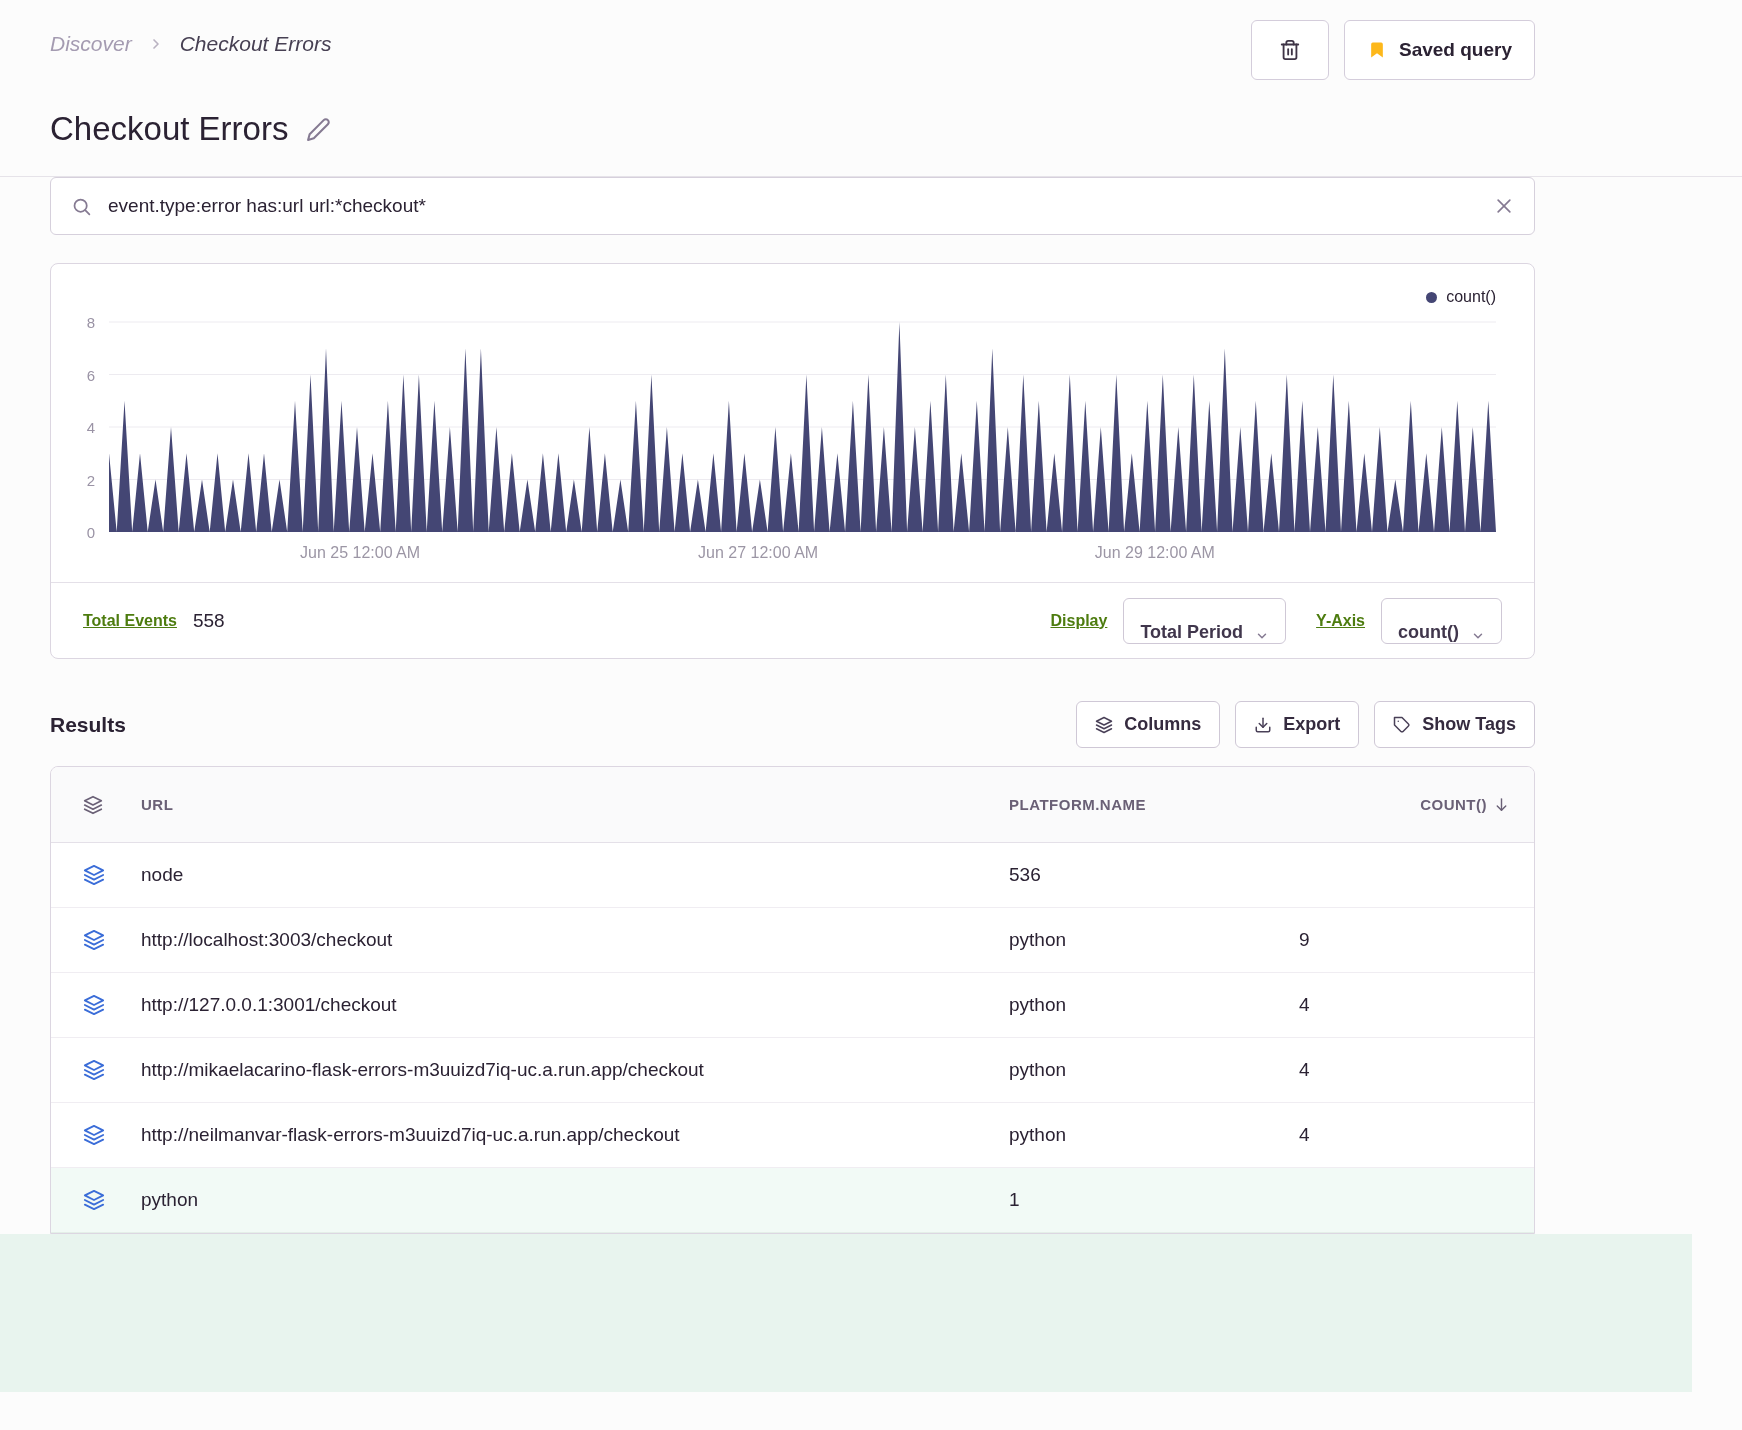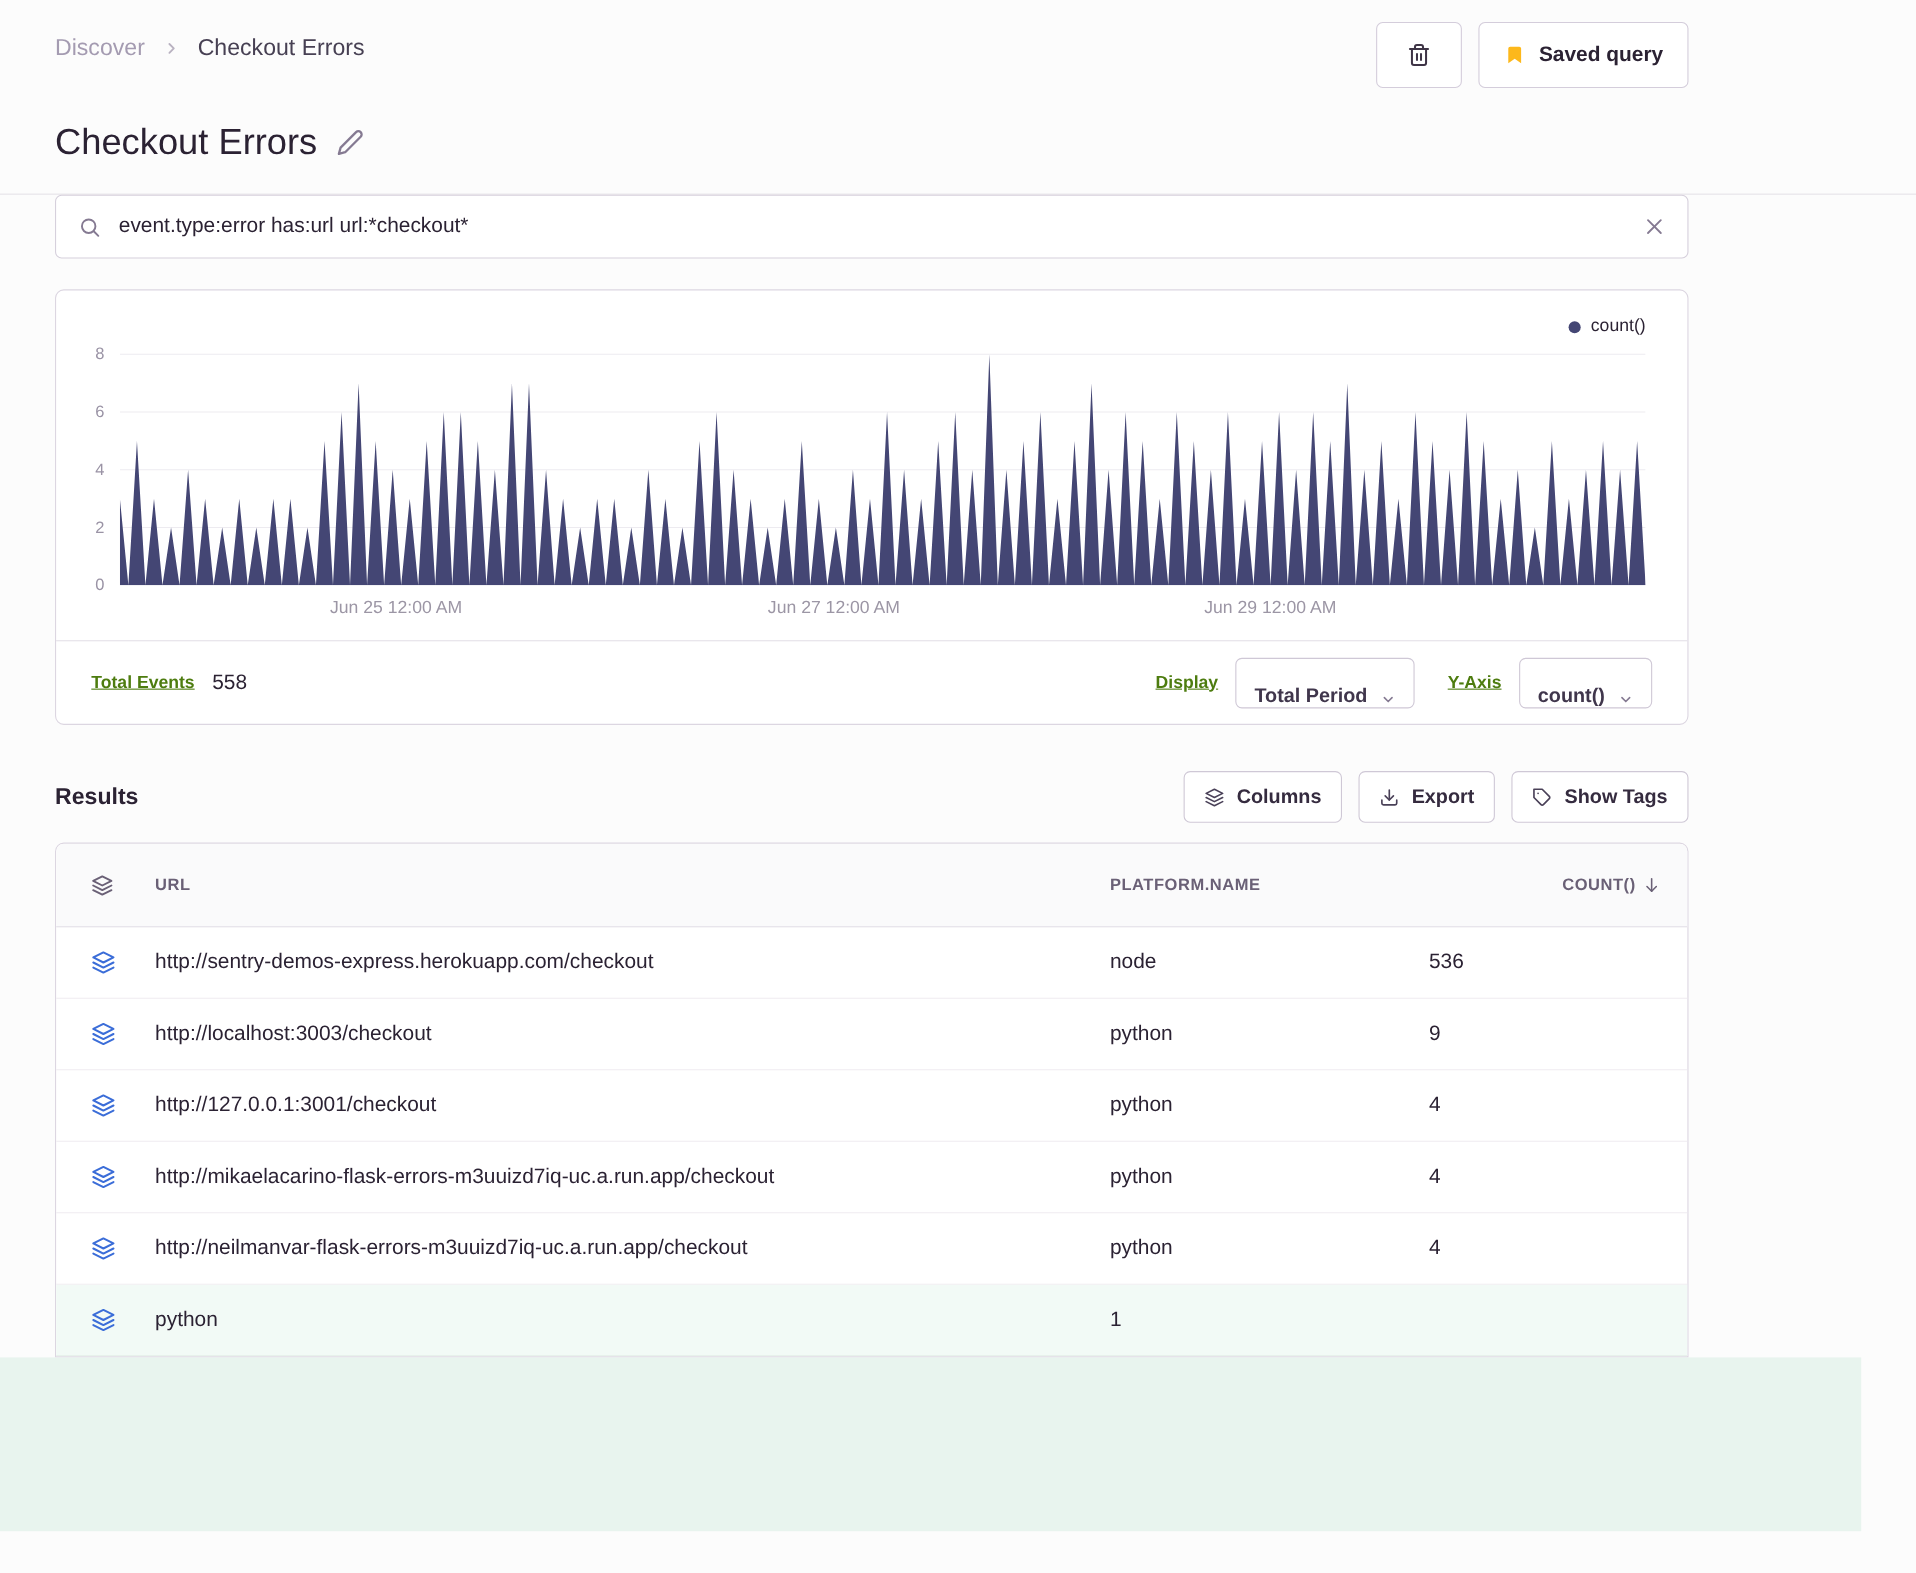--- a/index.html
+++ b/index.html
@@ -1,21 +1,21 @@
 <!DOCTYPE html>
 <html><head>
 <meta charset="utf-8">
 <style>
   * { box-sizing: border-box; margin: 0; padding: 0; }
   html,body { width: 1742px; height: 1430px; background: #FCFCFC; font-family: "Liberation Sans", "DejaVu Sans", sans-serif; color: #2B2233; overflow: hidden; }
   .container { width: 1485px; margin-left: 50px; }
 
   
   .topbar { display: flex; justify-content: space-between; align-items: flex-start; padding-top: 20px; }
-  .breadcrumb { display: flex; align-items: center; font-size: 21px; padding-top: 12px; }
+  .breadcrumb { display: flex; align-items: center; font-size: 21px; padding-top: 12px; font-style: italic; }
   .crumb-root { color: #A49BB1; cursor: pointer; }
   .crumb-sep { color: #B9B2C1; margin: 0 16px; display: flex; }
   .crumb-current { color: #474053; }
   .topbar-actions { display: flex; gap: 15px; }
   .icon-btn { width: 78px; height: 60px; background: #fff; border: 1px solid #D4CDDB; border-radius: 6px; display: flex; align-items: center; justify-content: center; color: #3E3446; cursor: pointer; }
   .btn { height: 60px; background: #fff; border: 1px solid #D4CDDB; border-radius: 6px; display: flex; align-items: center; gap: 12px; padding: 0 22px; font-size: 19px; font-weight: 700; color: #2B2233; cursor: pointer; }
 
   
   .title-row { display: flex; align-items: center; margin-top: 30px; }
   .page-title { font-size: 33px; font-weight: 500; color: #2B2233; }
@@ -248,21 +248,20 @@
     </div>
     <div>
   <div class="tgrid trow">
     <span class="cell-icon">
       <svg width="22" height="22" viewBox="0 0 24 24" fill="none" stroke="currentColor" stroke-width="2" stroke-linecap="round" stroke-linejoin="round">
               <polygon points="12 2 2 7 12 12 22 7 12 2"></polygon>
               <polyline points="2 12 12 17 22 12"></polyline>
               <polyline points="2 17 12 22 22 17"></polyline>
             </svg>
     </span>
-    <span class="cell-url">http://sentry-demos-express.herokuapp.com/checkout</span>
     <span class="cell-platform">node</span>
     <span class="cell-count">536</span>
   </div>
 
   <div class="tgrid trow">
     <span class="cell-icon">
       <svg width="22" height="22" viewBox="0 0 24 24" fill="none" stroke="currentColor" stroke-width="2" stroke-linecap="round" stroke-linejoin="round">
               <polygon points="12 2 2 7 12 12 22 7 12 2"></polygon>
               <polyline points="2 12 12 17 22 12"></polyline>
               <polyline points="2 17 12 22 22 17"></polyline>

